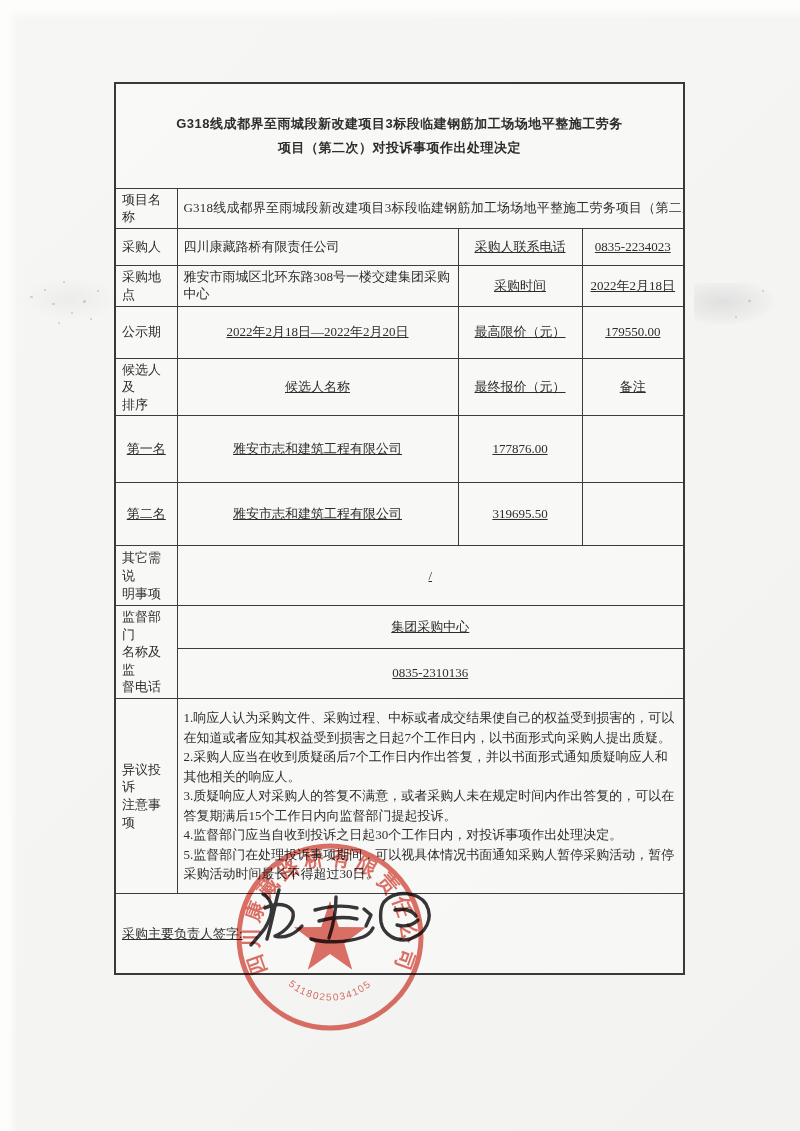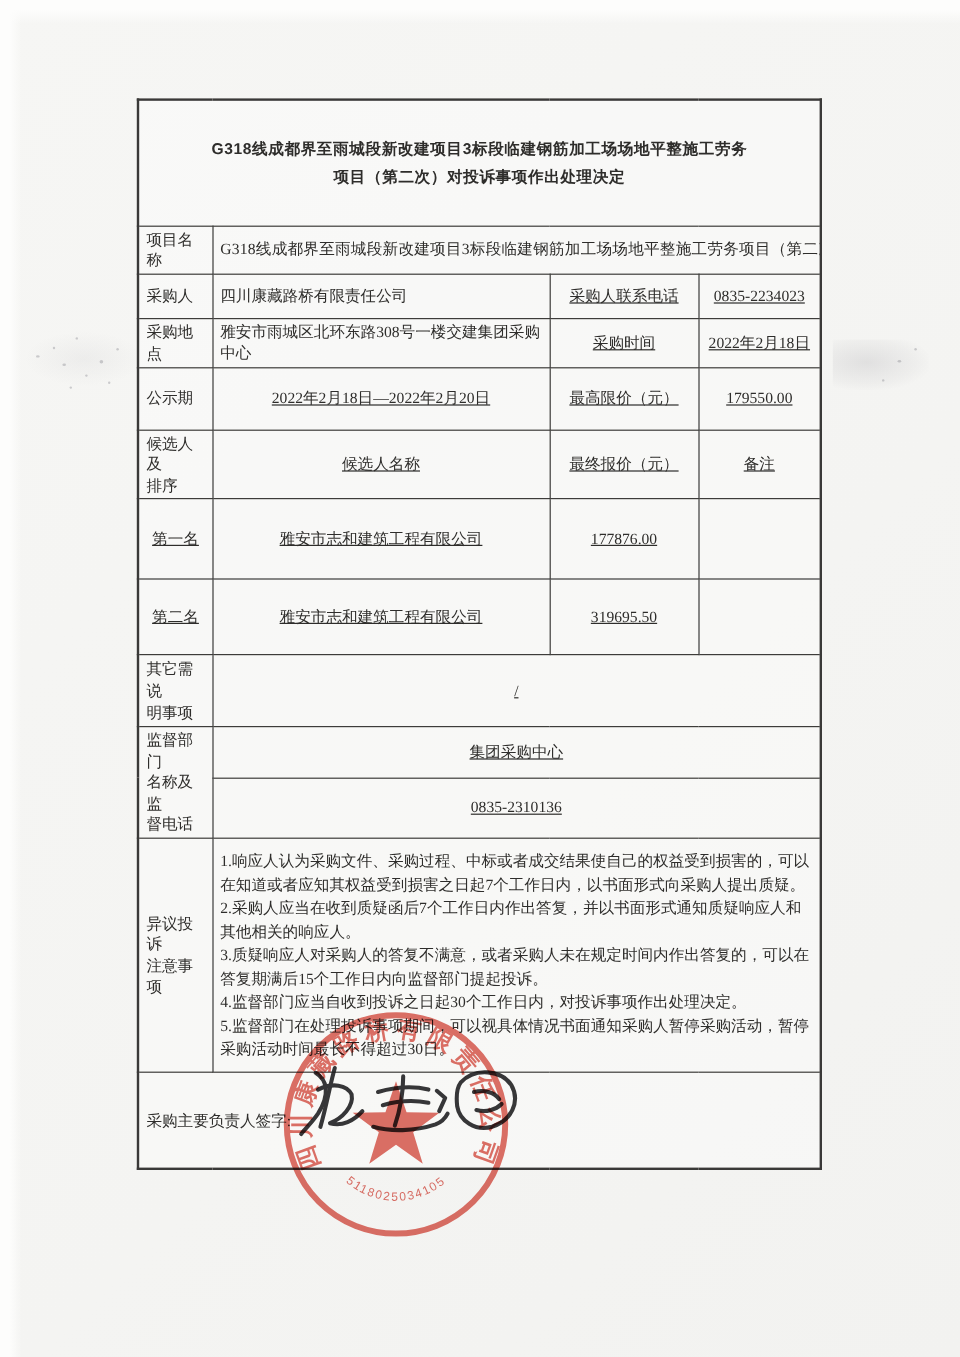--- a/index.html
+++ b/index.html
@@ -29,21 +29,21 @@
   .center{text-align:center;text-decoration:underline;}
   .left{text-align:left;}
   .title-cell{
     text-align:center;font-weight:bold;font-size:17.5px;line-height:1.8;
     font-family:"Liberation Sans","DejaVu Sans",sans-serif;
     letter-spacing:0.5px;padding:6px 10px;
   }
   .small-fit{font-size:12.2px;letter-spacing:0.2px;white-space:nowrap;}
   .notes-cell{line-height:1.5;font-size:12.6px;padding:8px 8px;vertical-align:middle;}
   .notes-cell p{margin:0;}
-  .sig-cell{font-size:13.5px;padding-left:8px;}
+  .sig-cell{font-size:13.5px;padding-left:8px;text-decoration:underline;}
   .speck{position:absolute;border-radius:50%;background:rgba(95,95,105,0.28);}
   .smudge{
     position:absolute;left:694px;top:283px;width:80px;height:42px;
     background:radial-gradient(ellipse at 35% 45%,rgba(120,118,128,0.16),rgba(120,118,128,0.05) 55%,rgba(120,118,128,0) 75%);
   }
   .smudge2{
     position:absolute;left:20px;top:276px;width:100px;height:46px;
     background:radial-gradient(ellipse at 50% 50%,rgba(120,118,128,0.07),rgba(120,118,128,0) 70%);
   }
   #stamp{position:absolute;left:232px;top:839px;mix-blend-mode:multiply;}

